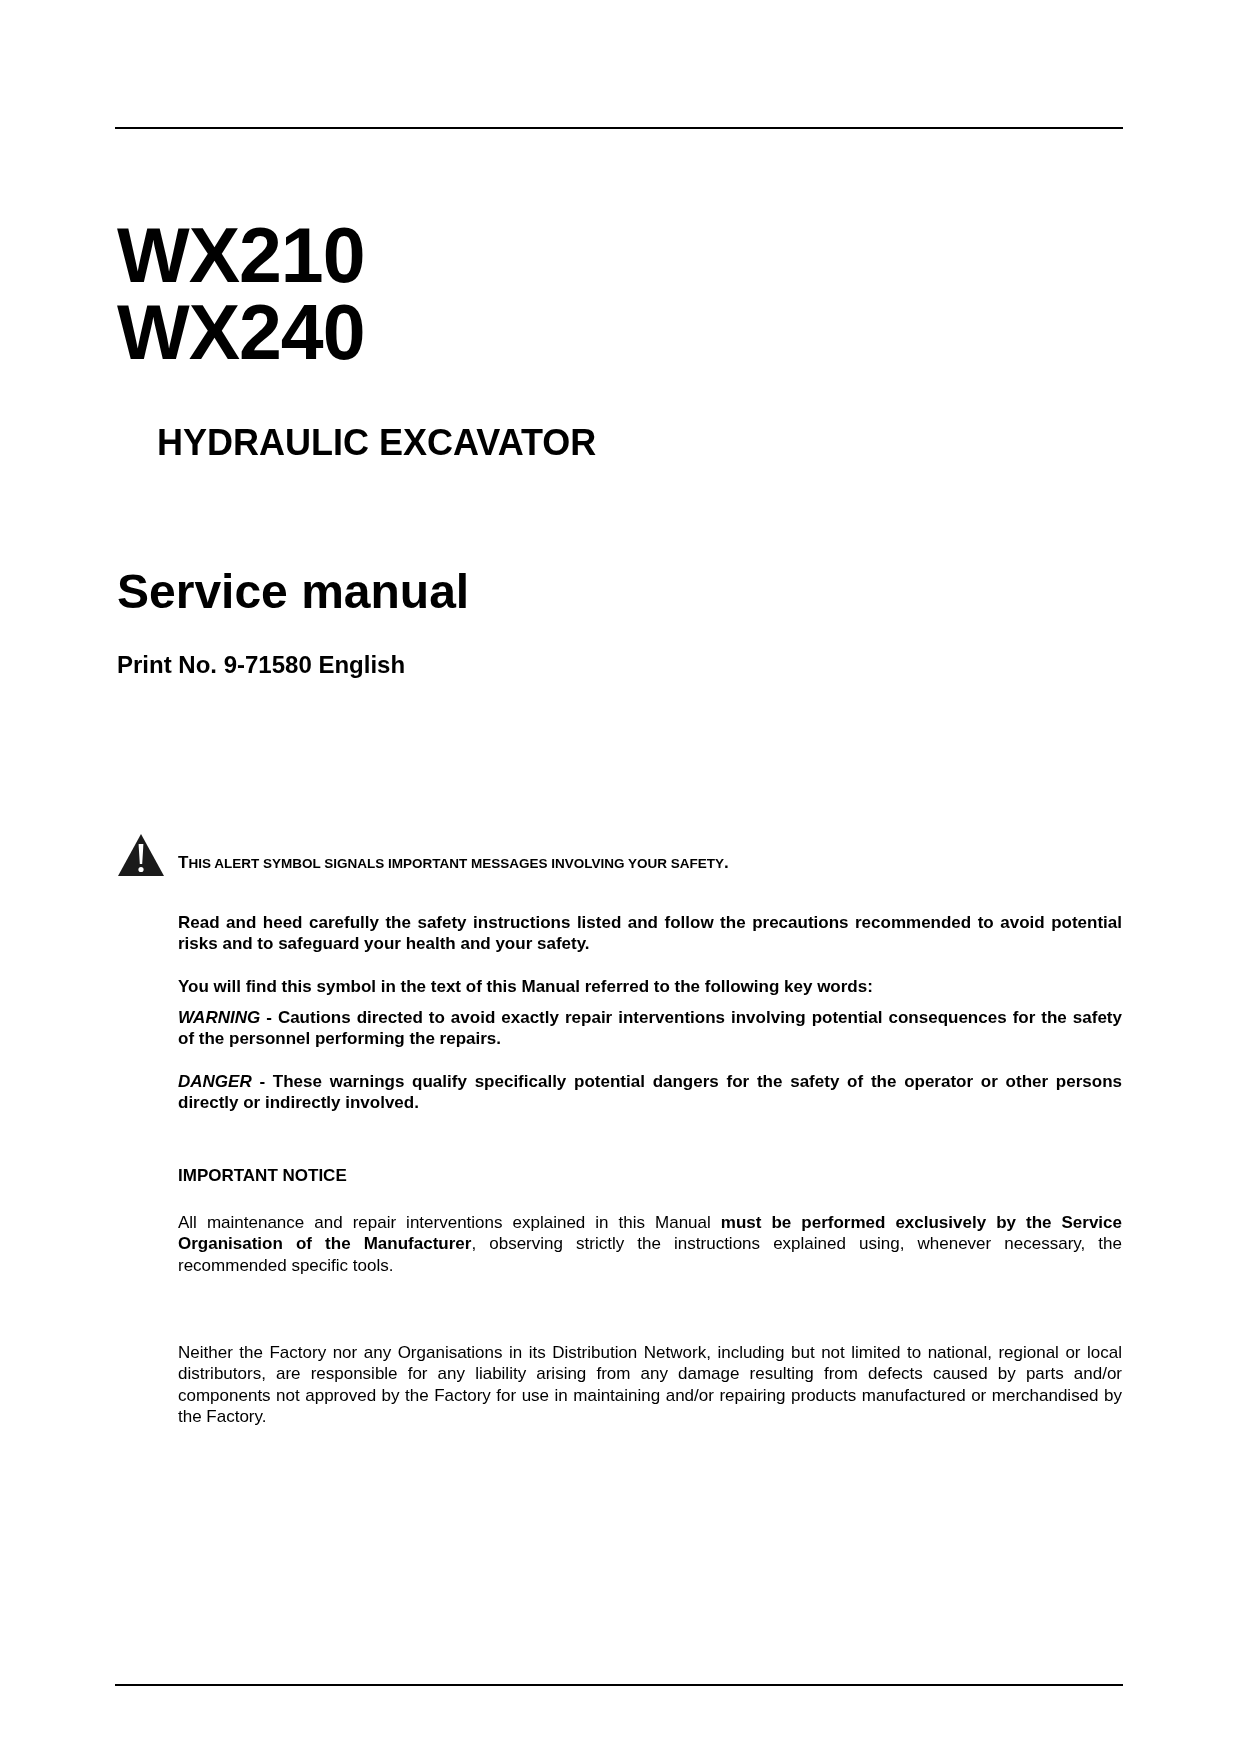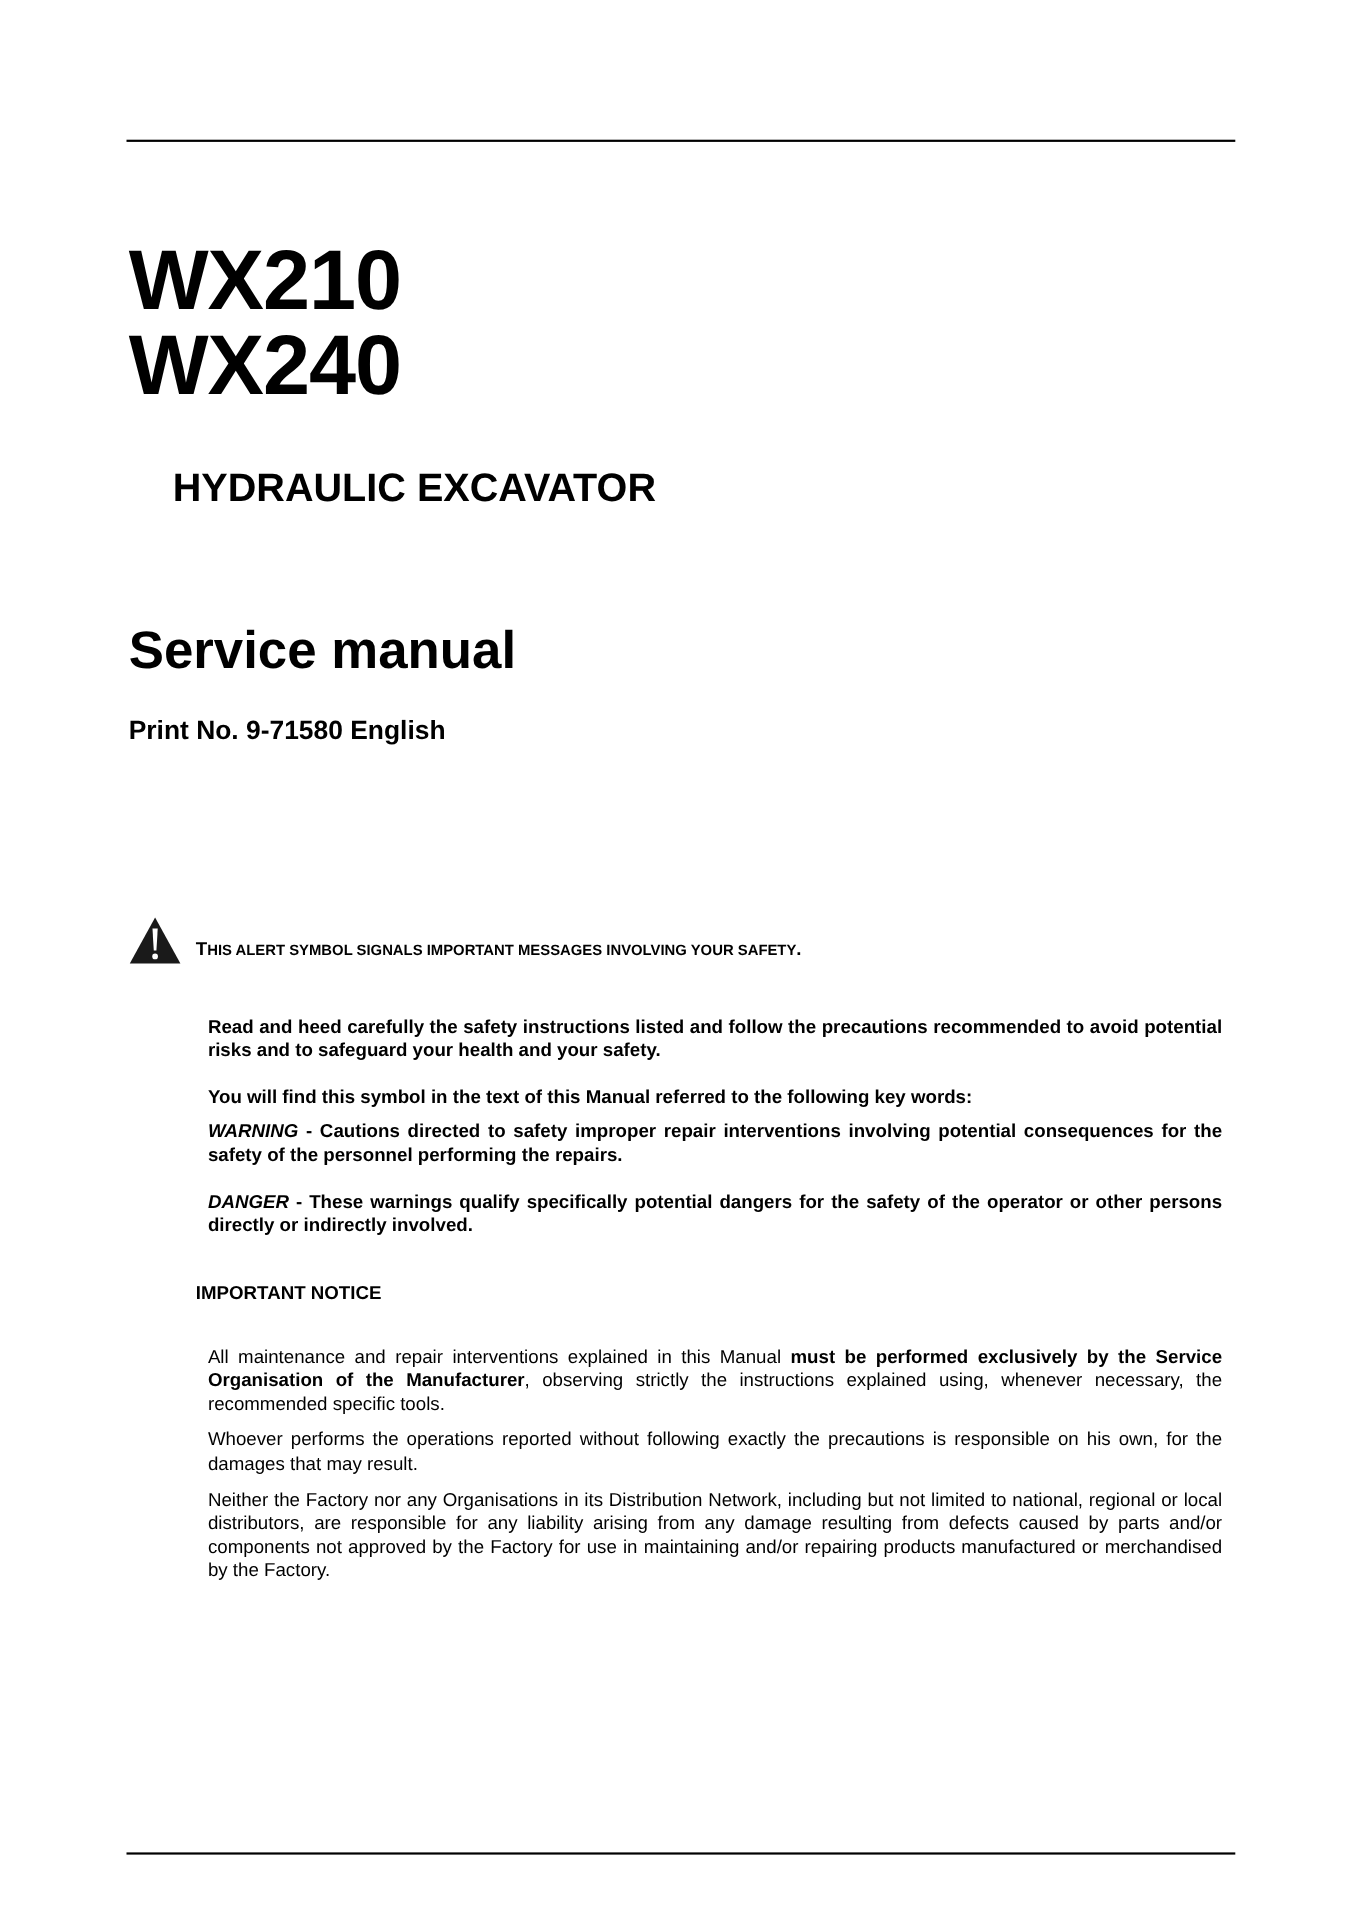--- a/index.html
+++ b/index.html
@@ -4,21 +4,21 @@
 <style>
   html, body { margin:0; padding:0; background:#ffffff; }
   body { width:1240px; height:1755px; position:relative; overflow:hidden; color:#000; font-family:"Liberation Sans", sans-serif; }
   .rule { position:absolute; left:115px; width:1008px; height:2px; background:#000; }
   .abs { position:absolute; left:117px; white-space:nowrap; }
   .model { font-weight:bold; font-size:77px; line-height:86px; letter-spacing:-1px; }
   .subtitle { font-weight:bold; font-size:36px; line-height:40px; }
   .doctitle { font-weight:bold; font-size:48px; line-height:54px; }
   .printno { font-weight:bold; font-size:24px; line-height:28px; }
   .body-block { position:absolute; left:178px; width:944px; font-size:17px; line-height:21.4px; text-align:justify; }
-  .body-block p { margin:11px; }
+  .body-block p { margin:0; }
   .bold { font-weight:bold; }
   .alert-row { position:absolute; left:117px; top:833px; height:44px; }
   .alert-icon { position:absolute; left:0; top:0; width:48px; height:44px; }
   .alert-text { position:absolute; left:61px; top:20px; white-space:nowrap; font-weight:bold; font-size:17px; }
   .alert-text .small { font-size:13.5px; }
   .notice-title { position:absolute; left:178px; width:944px; text-align:left; font-weight:bold; font-size:17px; }
   em { font-style:italic; }
 </style>
 </head>
 <body>
@@ -45,31 +45,30 @@
 
 <div class="body-block bold" style="top:912px;">
   <p>Read and heed carefully the safety instructions listed and follow the precautions recommended to avoid potential risks and to safeguard your health and your safety.</p>
 </div>
 
 <div class="body-block bold" style="top:976px;">
   <p>You will find this symbol in the text of this Manual referred to the following key words:</p>
 </div>
 
 <div class="body-block bold" style="top:1007px;">
-  <p><em>WARNING</em><span> - Cautions directed to safety improper repair interventions involving potential consequences for the  safety of the personnel performing the repairs.</span></p>
+  <p><em>WARNING</em><span> - Cautions directed to avoid exactly repair interventions involving potential consequences for the  safety of the personnel performing the repairs.</span></p>
 </div>
 
 <div class="body-block bold" style="top:1071px;">
   <p><em>DANGER</em><span> - These warnings qualify specifically potential dangers for the safety of the operator or other persons directly or indirectly involved.</span></p>
 </div>
 
 <div class="notice-title" style="top:1166px;">IMPORTANT NOTICE</div>
 
 <div class="body-block" style="top:1212px;">
   <p><span>All maintenance and repair interventions explained in this Manual </span><span class="bold">must be performed exclusively by the Service Organisation of the Manufacturer</span><span>, observing strictly the instructions explained using, whenever necessary, the recommended specific tools.</span></p>
-  <p>Whoever performs the operations reported without following exactly the precautions is responsible on his own, for the damages that may result.</p>
 </div>
 
 <div class="body-block" style="top:1342px;">
   <p>Neither the Factory nor any  Organisations in its Distribution Network, including but not limited to national, regional or local distributors, are responsible for any liability arising from any damage resulting from defects caused by parts and/or components not approved by the Factory for use in maintaining and/or repairing products manufactured or merchandised by the Factory.</p>
 </div>
 
 <div class="rule" style="top:1684px;"></div>
 
 </body></html>

